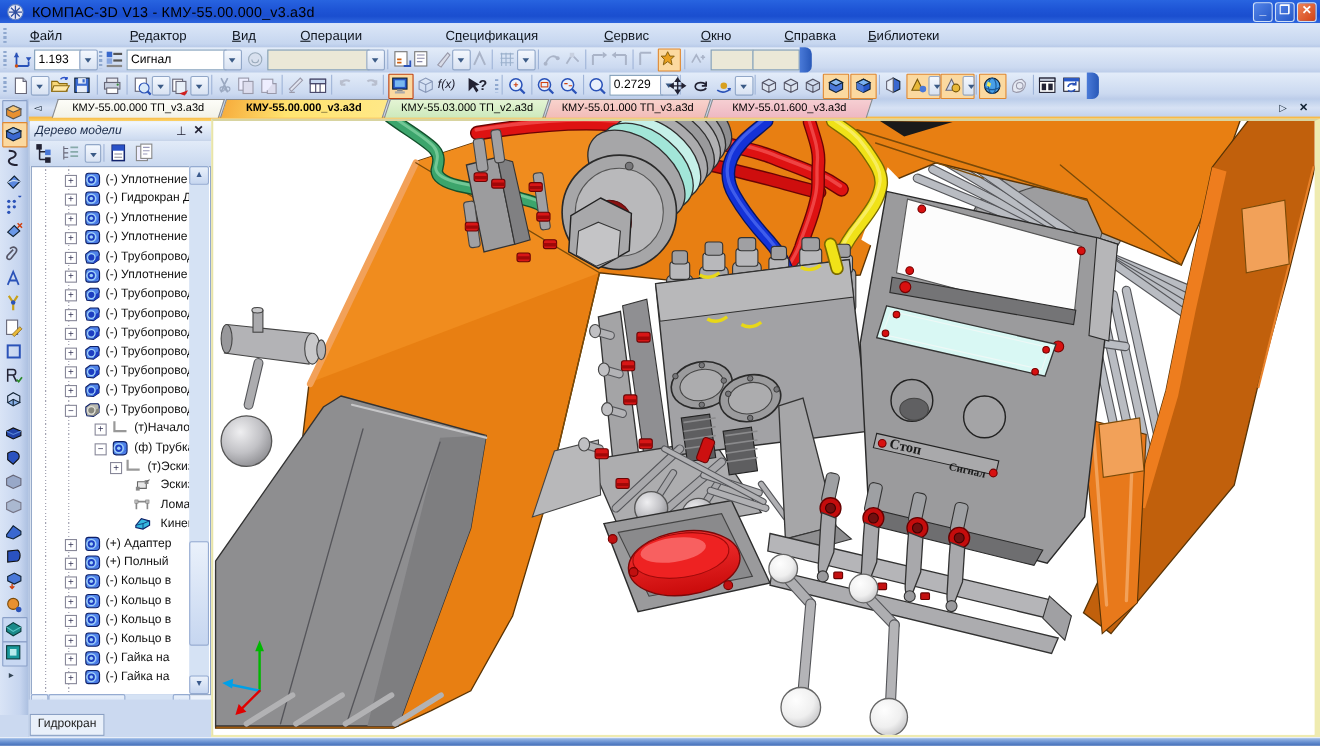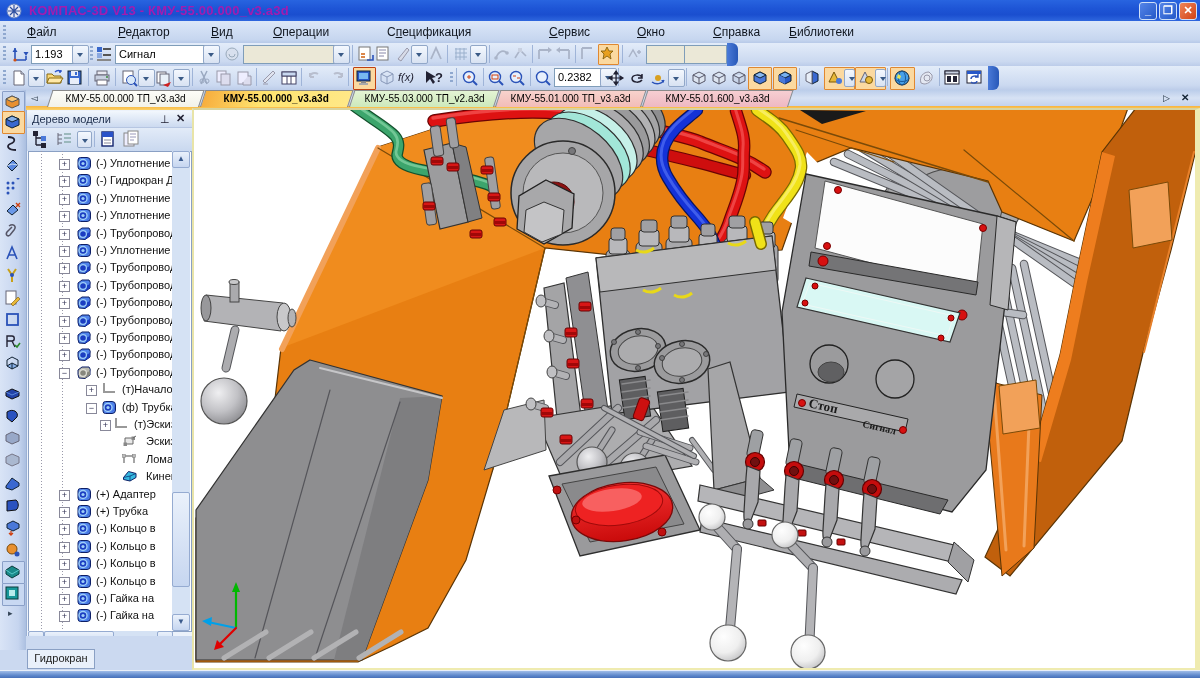--- a/index.html
+++ b/index.html
@@ -2,21 +2,21 @@
 <html><head>
 <meta charset="utf-8">
 <style>
   html,body{margin:0;padding:0;}
   body{width:1200px;height:678px;overflow:hidden;position:relative;
        font-family:"Liberation Sans",sans-serif;background:#CBD9F0;}
   .abs{position:absolute;}
   
   #titlebar{left:0;top:0;width:1200px;height:21px;
     background:linear-gradient(180deg,#2864E0 0%,#1E55D6 40%,#1A4ECF 70%,#2E66DE 100%);}
-  #titletext{left:29px;top:3px;color:#a21caf;font-size:13px;font-weight:bold;letter-spacing:0.2px;text-align:center;}
+  #titletext{left:29px;top:3px;color:#000000;font-size:13px;font-weight:normal;letter-spacing:0.2px;text-align:center;}
   .winbtn{top:2px;width:16px;height:16px;border-radius:3px;border:1px solid #cfe0f8;
     background:linear-gradient(135deg,#5585e8,#2458c8);}
   #btnclose{background:linear-gradient(135deg,#ee8458,#d24215);}
   .winbtn span{position:absolute;left:0;top:0;width:100%;height:100%;color:#fff;
     font-size:11px;line-height:15px;text-align:center;font-weight:bold;}
   
   #menubar{left:0;top:21px;width:1200px;height:22px;
     background:linear-gradient(180deg,#DCE7F8 0%,#C6D6EF 85%,#B7C9E8 100%);
     border-bottom:1px solid #a8bcdd;}
   .menuitem{top:25px;font-size:12px;color:#10161f;}
@@ -48,21 +48,21 @@
   .dtab b,.dtab i{display:inline-block;transform:skewX(18deg);font-style:normal;}
   
   #lstrip{left:0;top:90px;width:26px;height:560px;
     background:linear-gradient(90deg,#D9E4F6 0%,#C6D5EF 70%,#ABBfE0 100%);}
   
   #treepanel{left:26px;top:110px;width:166px;height:560px;background:#ECF2FB;
     border-left:1px solid #9ab0d4;}
   #treeheader{left:27px;top:111px;width:160px;height:16px;
     background:linear-gradient(180deg,#F2F7FD 0%,#CCDAF0 100%);
     font-size:11px;color:#1a2b4a;line-height:16px;padding-left:5px;
-    border-bottom:1px solid #b6c6e2;}
+    border-bottom:1px solid #b6c6e2;font-style:italic;}
   #treetools{left:27px;top:128px;width:165px;height:23px;
     background:linear-gradient(180deg,#E2EBF8 0%,#C9D8EF 100%);}
   #treebody{left:28px;top:151px;width:162px;height:479px;background:#fff;
     border:1px solid #8aa0c4;overflow:hidden;}
   .titem{position:absolute;font-size:11px;color:#101010;white-space:nowrap;}
   
   .sb{background:#D5E2F4;}
   .sbtn{background:linear-gradient(180deg,#EAF1FB,#C6D6F0);border:1px solid #95abd1;
     border-radius:2px;color:#3A5A8C;font-size:8px;text-align:center;}
   
@@ -94,21 +94,21 @@
   </div>
 <div class="abs winbtn" id="btnclose" style="left:1179px">
     <span>✕</span>
   </div>
 <div class="abs" id="menubar"></div>
 <div class="abs grip" style="left:3px;top:25px;height:14px"></div>
 <div class="abs menuitem" style="left:27px"><u>Ф</u>айл</div>
 <div class="abs menuitem" style="left:118px"><u>Р</u>едактор</div>
 <div class="abs menuitem" style="left:211px"><u>В</u>ид</div>
 <div class="abs menuitem" style="left:273px"><u>О</u>перации</div>
-<div class="abs menuitem" style="left:387px">С<u>п</u>ецификация</div>
+<div class="abs menuitem" style="left:405px">С<u>п</u>ецификация</div>
 <div class="abs menuitem" style="left:549px"><u>С</u>ервис</div>
 <div class="abs menuitem" style="left:637px"><u>О</u>кно</div>
 <div class="abs menuitem" style="left:713px"><u>С</u>правка</div>
 <div class="abs menuitem" style="left:789px"><u>Б</u>иблиотеки</div>
 <div class="abs" id="tbA"></div>
 <div class="abs" id="tbB"></div>
 <div class="abs" id="tabbar"></div>
 <div class="abs" id="tabstrip"></div>
 
 <div class="abs" style="left:31px;top:93px;width:10px;height:12px;font-size:9px;color:#123;">◅</div>
@@ -269,21 +269,21 @@
       <circle cx="7" cy="7.5" r="1.6" fill="#9fd0f8"></circle>
     </svg>
 <div class="abs titem" style="left:68px;top:337px;">(+) Адаптер</div>
 <div class="abs" style="left:31px;top:356px;width:9px;height:9px;border:1px solid #889;background:#fff;font-size:9px;line-height:8px;text-align:center;color:#335;">+</div>
 <svg class="abs" style="left:48px;top:353px" width="16" height="15" viewBox="0 0 16 15">
       <path d="M2 4 Q2 1.5 4.5 1.5 L11 1.5 Q14.5 1.5 14.5 5 L14.5 10 Q14.5 13.5 11 13.5 L4.5 13.5 Q2 13.5 2 11 z" fill="#4f82ea" stroke="#0d1f66"></path>
       <path d="M9 2 L13 4 L14 9 L10 13 L13.5 9 L13 4 z" fill="#1c3ec2"></path>
       <circle cx="7" cy="7.5" r="4" fill="#1c3ec2" stroke="#9fd0f8" stroke-width="1.4"></circle>
       <circle cx="7" cy="7.5" r="1.6" fill="#9fd0f8"></circle>
     </svg>
-<div class="abs titem" style="left:68px;top:354px;">(+) Трубка</div>
+<div class="abs titem" style="left:68px;top:354px;">(+) Полный</div>
 <div class="abs" style="left:31px;top:373px;width:9px;height:9px;border:1px solid #889;background:#fff;font-size:9px;line-height:8px;text-align:center;color:#335;">+</div>
 <svg class="abs" style="left:48px;top:370px" width="16" height="15" viewBox="0 0 16 15">
       <path d="M2 4 Q2 1.5 4.5 1.5 L11 1.5 Q14.5 1.5 14.5 5 L14.5 10 Q14.5 13.5 11 13.5 L4.5 13.5 Q2 13.5 2 11 z" fill="#4f82ea" stroke="#0d1f66"></path>
       <path d="M9 2 L13 4 L14 9 L10 13 L13.5 9 L13 4 z" fill="#1c3ec2"></path>
       <circle cx="7" cy="7.5" r="4" fill="#1c3ec2" stroke="#9fd0f8" stroke-width="1.4"></circle>
       <circle cx="7" cy="7.5" r="1.6" fill="#9fd0f8"></circle>
     </svg>
 <div class="abs titem" style="left:68px;top:371px;">(-) Кольцо в</div>
 <div class="abs" style="left:31px;top:391px;width:9px;height:9px;border:1px solid #889;background:#fff;font-size:9px;line-height:8px;text-align:center;color:#335;">+</div>
 <svg class="abs" style="left:48px;top:388px" width="16" height="15" viewBox="0 0 16 15">
@@ -519,21 +519,21 @@
 <svg class="abs" style="left:508px;top:69px" width="19" height="18" viewBox="0 0 19 18">
     <circle cx="8" cy="8" r="5.5" fill="#e8f0fc" stroke="#2a52b8" stroke-width="1.4"></circle>
     <path d="M12 12 L16 16" stroke="#2a52b8" stroke-width="2"></path>
     <path d="M5 7 l3 0 M9 9 l3 0" stroke="#d04010"></path>
   </svg>
 <div class="abs tsep" style="left:530px;top:68px;height:18px"></div>
 <svg class="abs" style="left:534px;top:69px" width="19" height="18" viewBox="0 0 19 18">
     <circle cx="8" cy="8" r="5.5" fill="#e8f0fc" stroke="#2a52b8" stroke-width="1.4"></circle>
     <path d="M12 12 L16 16" stroke="#2a52b8" stroke-width="2"></path>
   </svg>
-<div class="abs tbox" style="left:554px;top:68px;width:44px;">0.2382</div>
+<div class="abs tbox" style="left:554px;top:68px;width:44px;">0.2729</div>
 <div class="abs drop" style="left:600px;top:68px"></div>
 <div class="abs tsep" style="left:618px;top:68px;height:18px"></div>
 <svg class="abs" style="left:607px;top:69px" width="19" height="18" viewBox="0 0 19 18">
     <path d="M9 2 L9 16 M2 9 L16 9 M9 2 l-2 3 4 0 z M9 16 l-2 -3 4 0 z M2 9 l3 -2 0 4 z M16 9 l-3 -2 0 4 z" stroke="#223" fill="#223" stroke-width="1.2"></path>
   </svg>
 <svg class="abs" style="left:628px;top:69px" width="19" height="18" viewBox="0 0 19 18">
     <path d="M4 10 C4 5 13 5 14 9 M14 5 l0 4 -4 0" stroke="#223" stroke-width="1.5" fill="none"></path>
     <path d="M4 10 C5 14 12 14 14 11" stroke="#223" stroke-width="1.5" fill="none"></path>
   </svg>
 <svg class="abs" style="left:649px;top:69px" width="19" height="18" viewBox="0 0 19 18">

